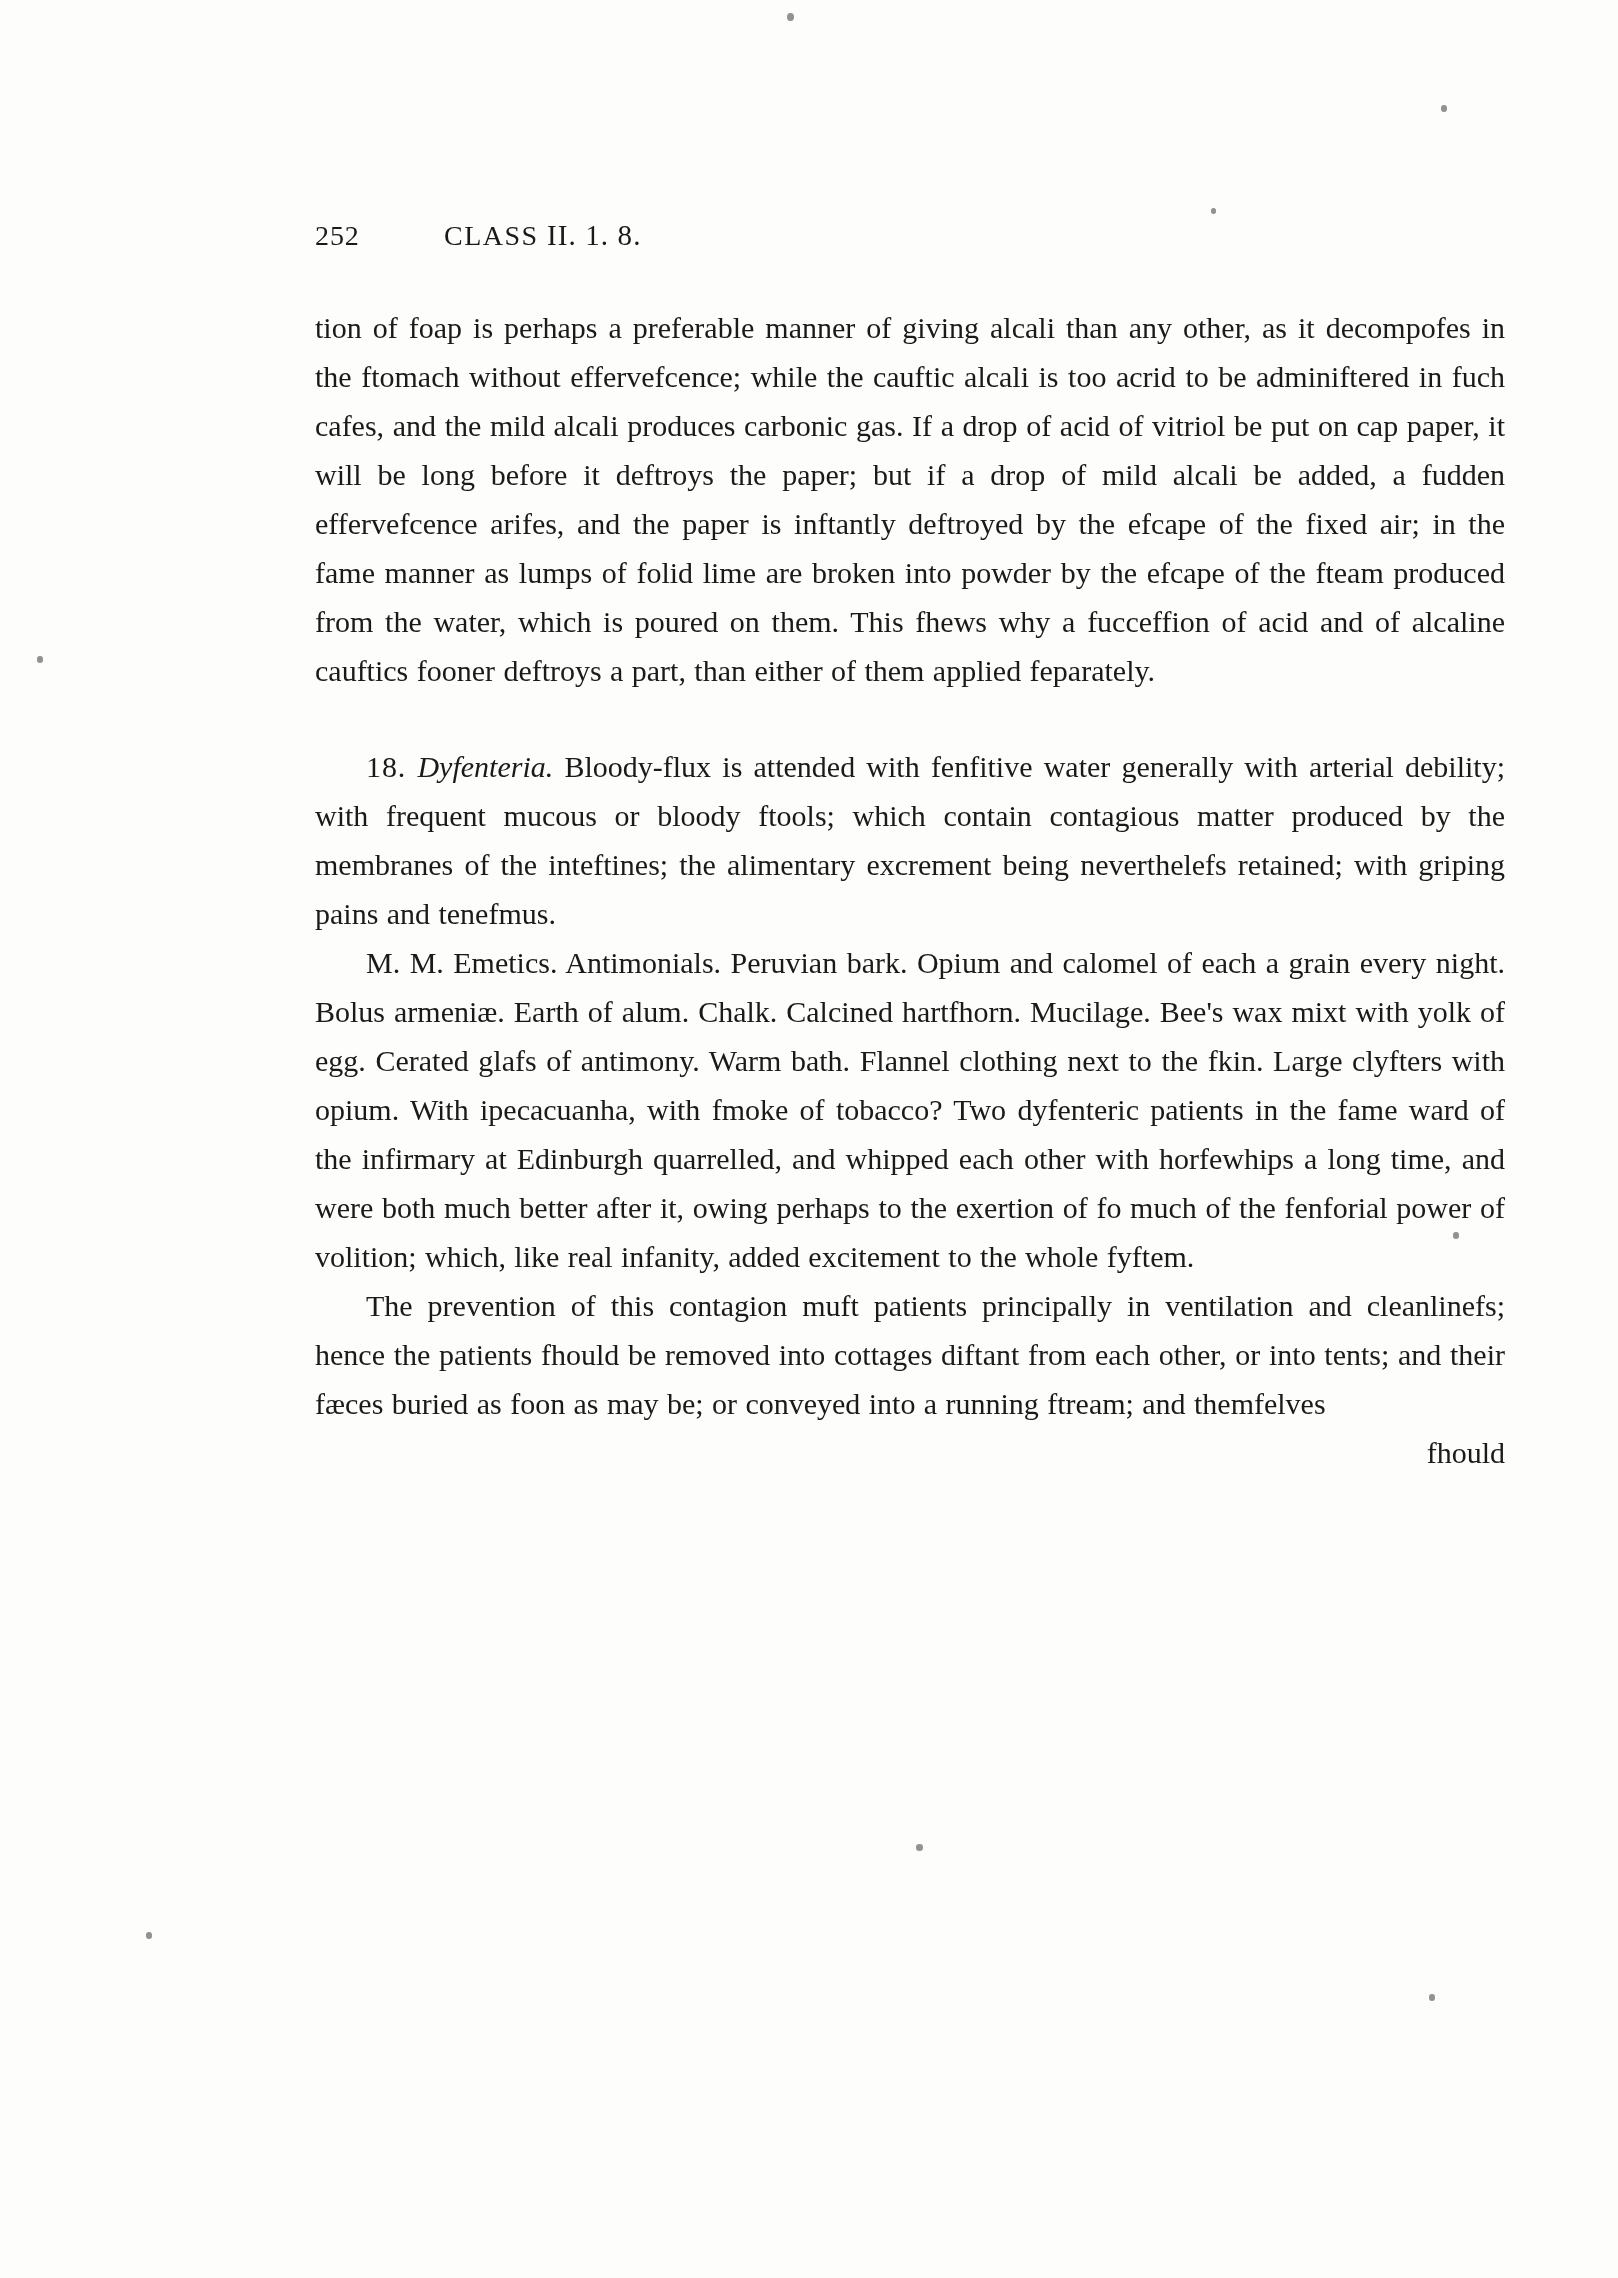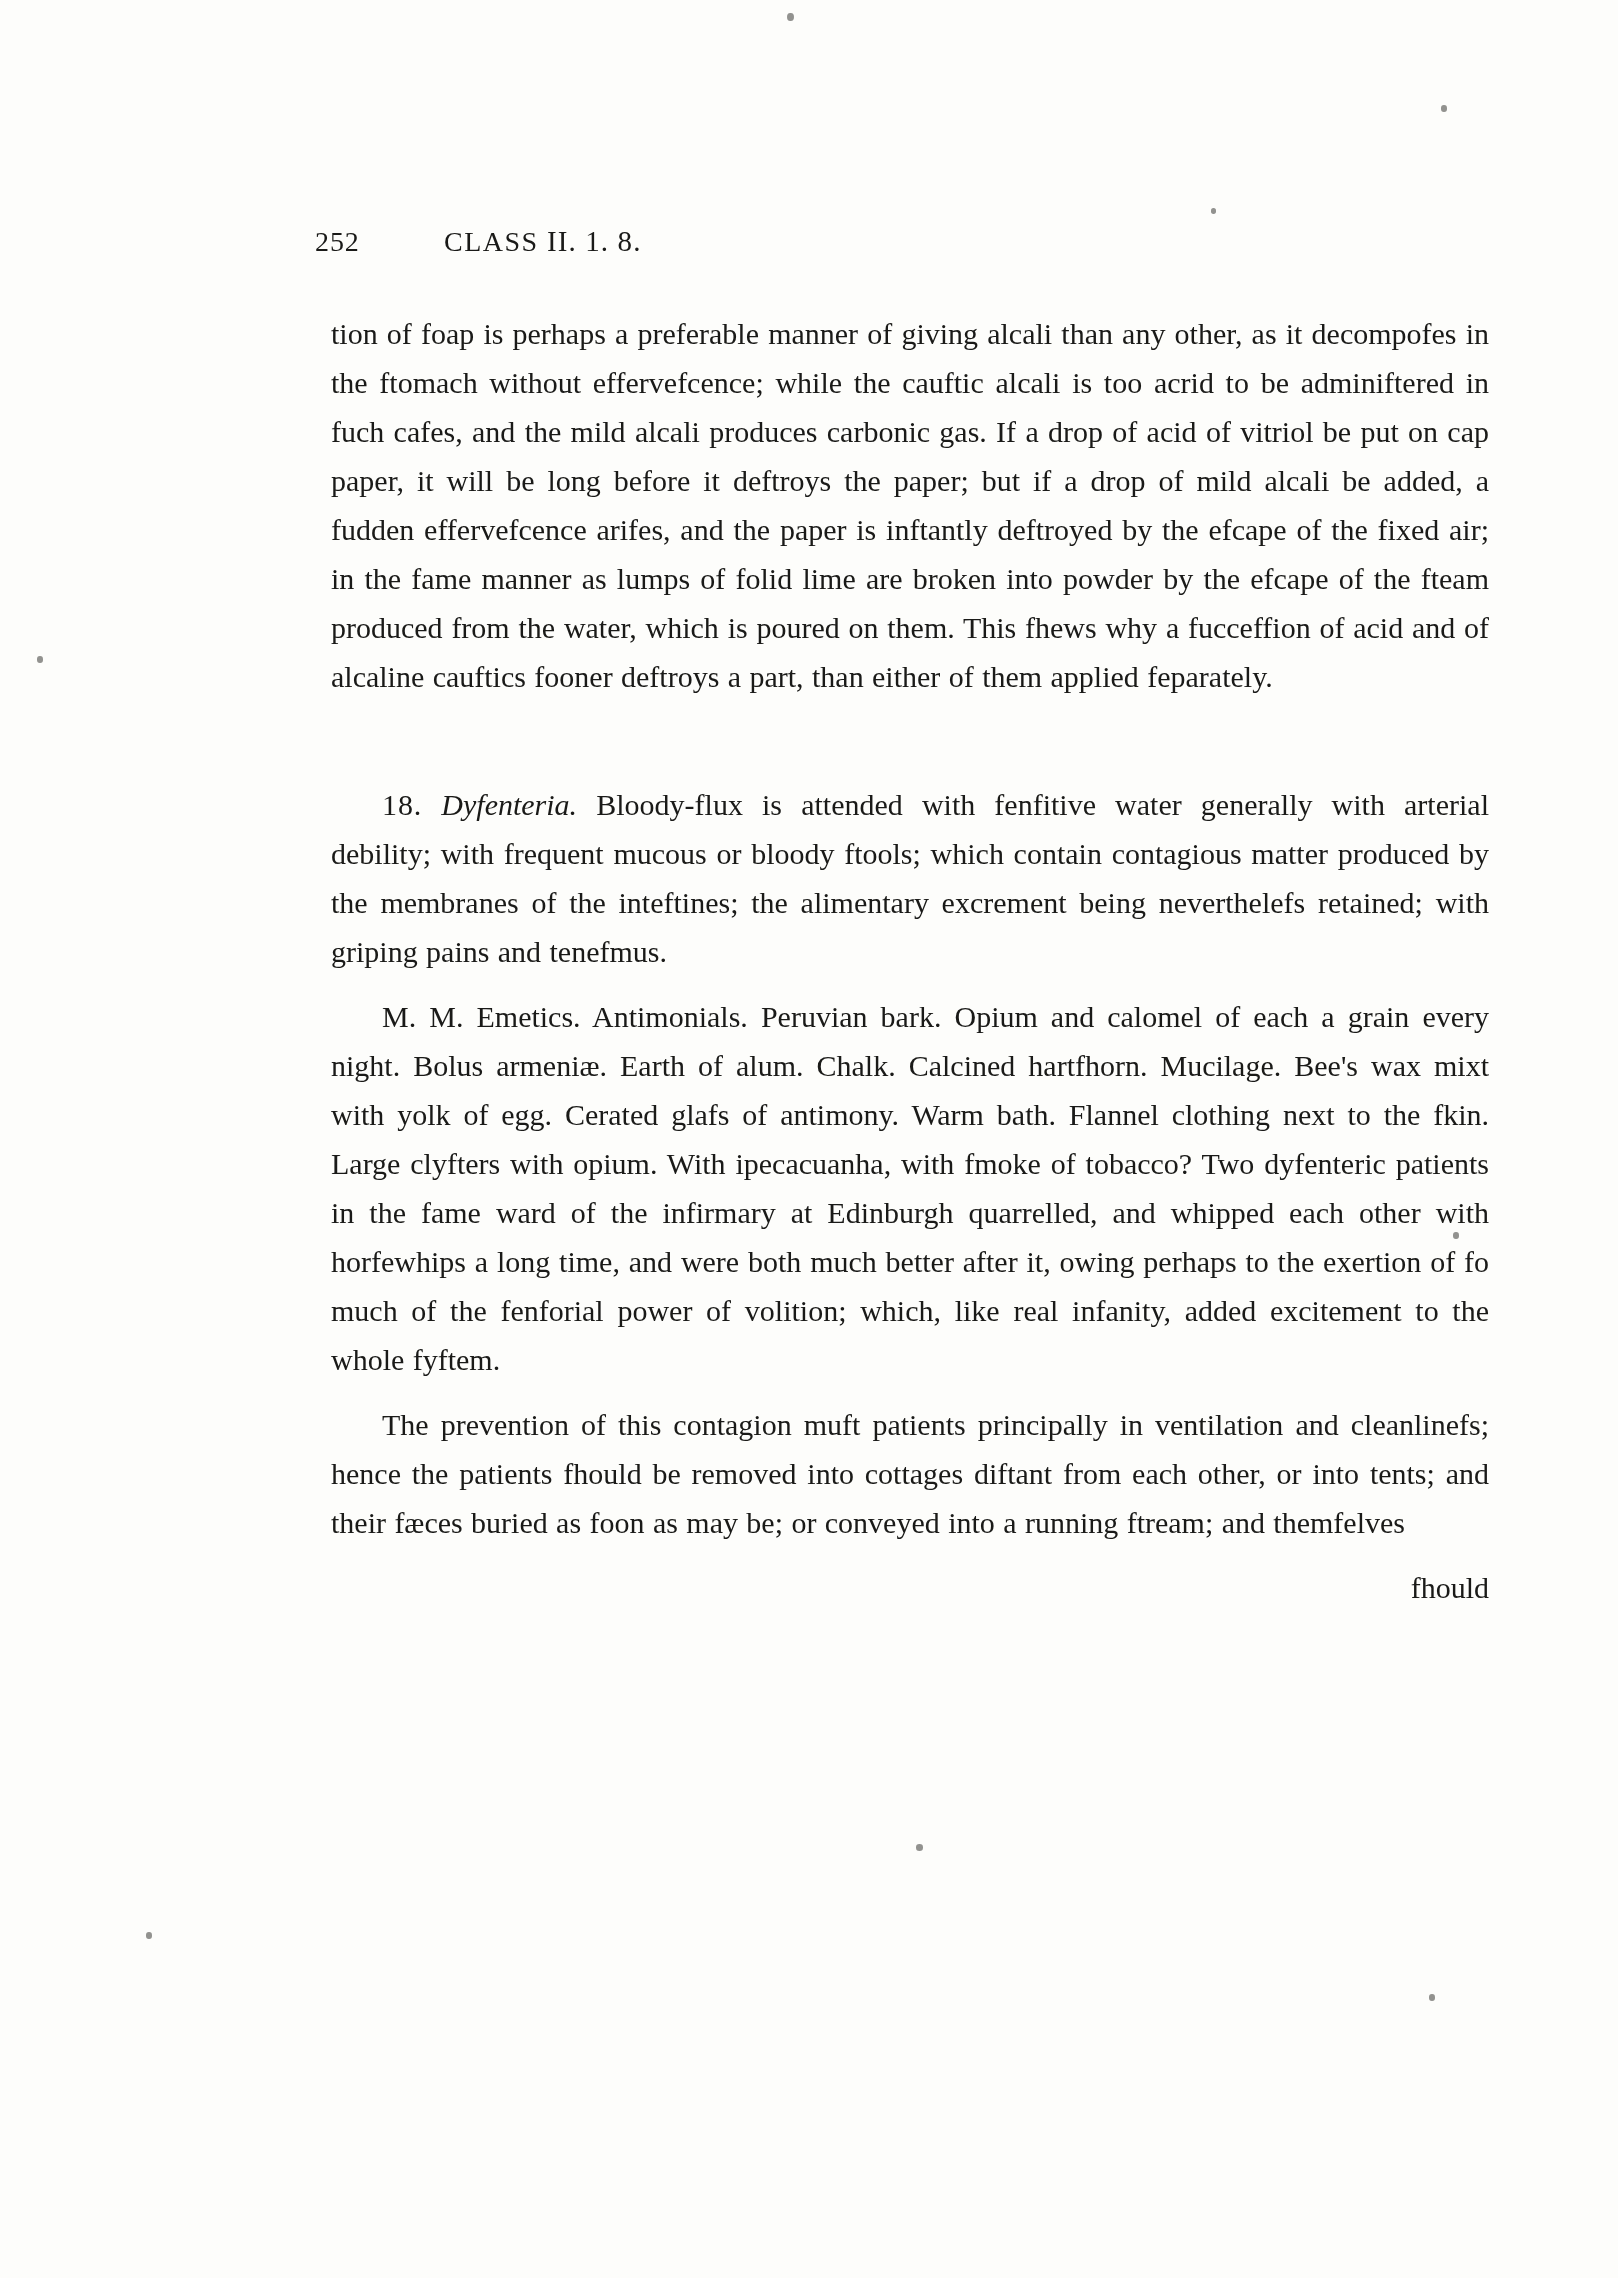--- a/index.html
+++ b/index.html
@@ -18,21 +18,21 @@
   .page {
     position: absolute;
     top: 0; left: 0;
     width: 1619px;
     height: 2279px;
     background: #fdfdfb;
   }
   .content {
     position: absolute;
     left: 315px;
-    top: 225px;
+    top: 219px;
     width: 1190px;
   }
   
   .runhead {
     display: flex;
     align-items: baseline;
     width: 100%;
     margin-bottom: 51px;
     letter-spacing: 0.5px;
   }
@@ -59,21 +59,21 @@
   }
   .runhead-class .sc {
     font-size: 28px;
     letter-spacing: 1.5px;
   }
   .runhead-class .num {
     font-style: normal;
   }
 
   p {
-    margin: 16px;
+    margin: 0;
     font-size: 30px;
     line-height: 49px;
     text-align: justify;
     text-justify: inter-word;
     word-spacing: 0.9px;
   }
   p.indent {
     text-indent: 51px;
   }
   .gap {

